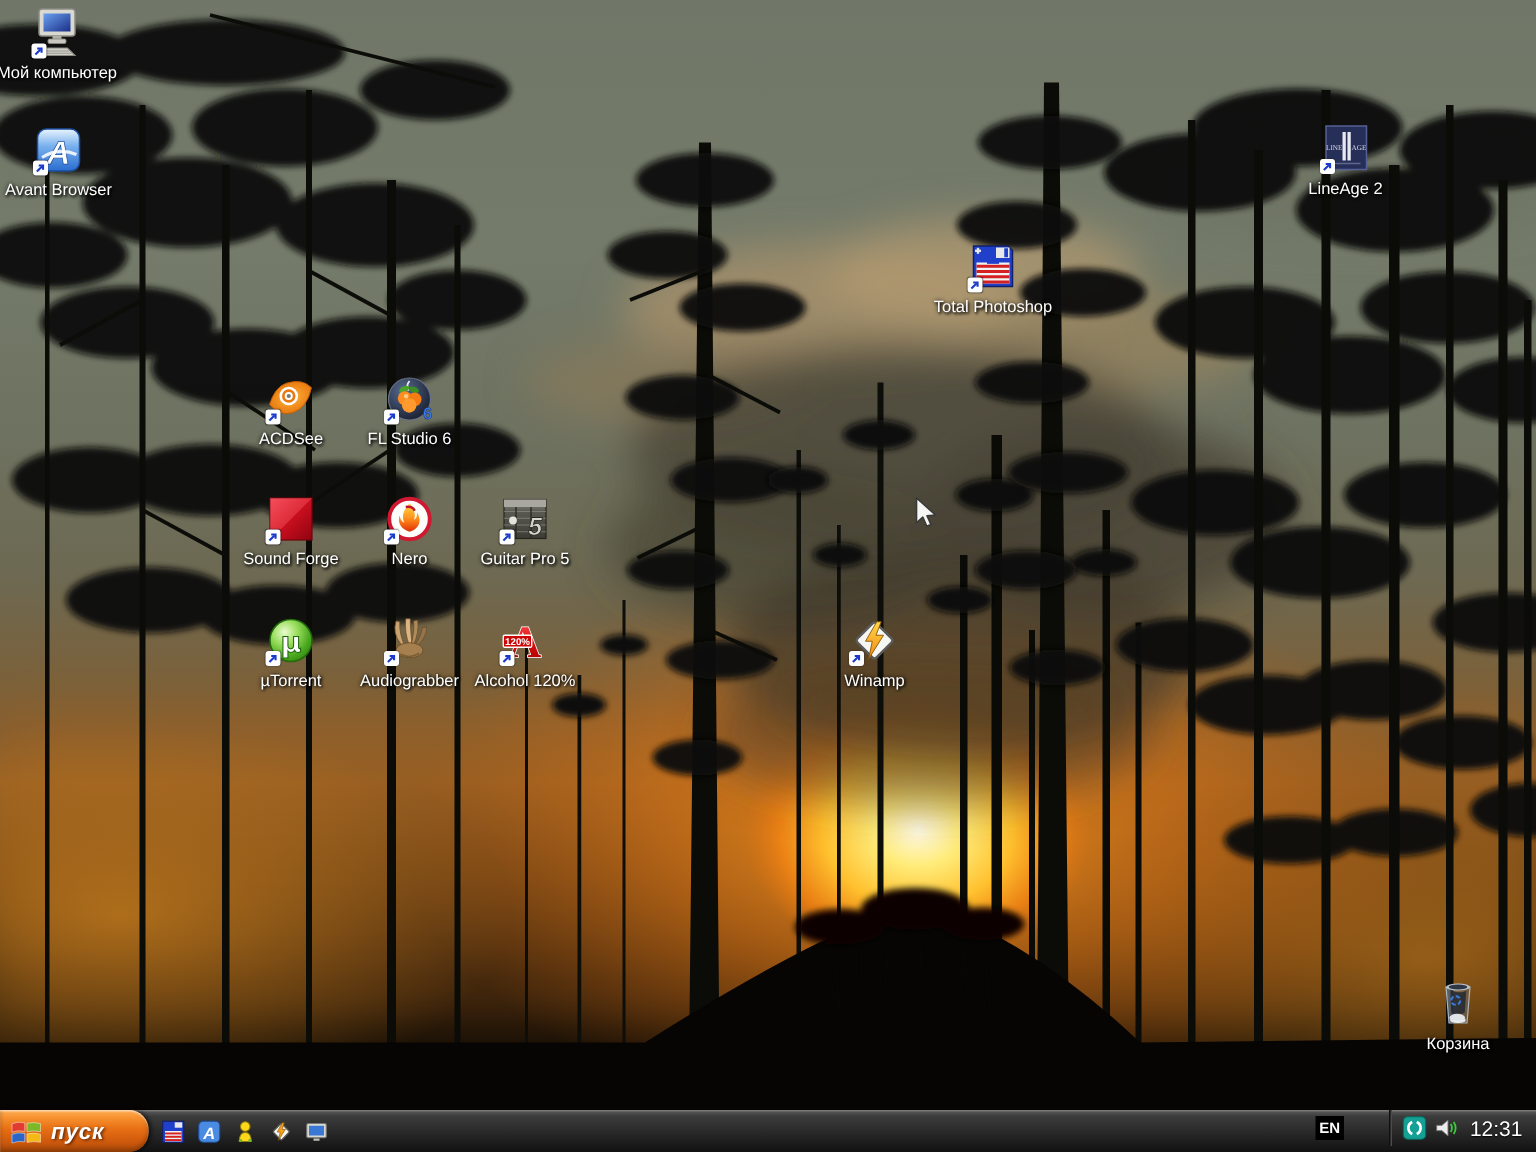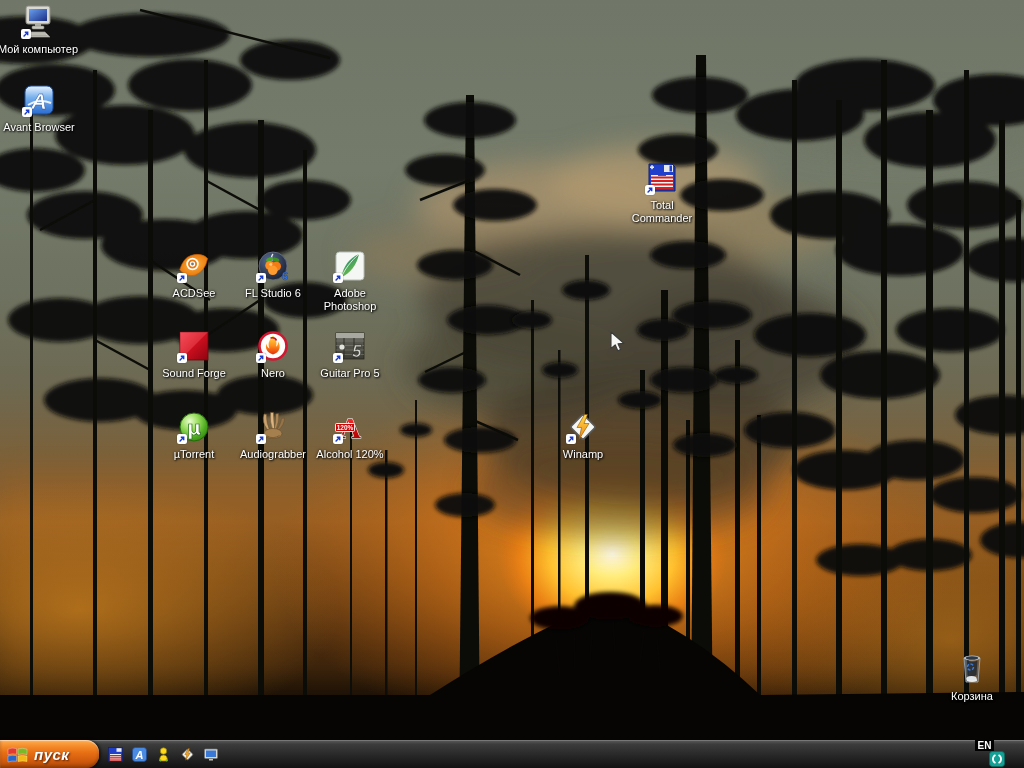--- a/index.html
+++ b/index.html
@@ -22,21 +22,21 @@
      box-shadow:inset 0 1px 0 rgba(255,255,255,.18);margin-top:25px;}
   .start-btn{position:absolute;left:0;top:0;width:99px;height:28px;border-radius:0 13px 13px 0;
      background:linear-gradient(180deg,#ffae54 0%,#f68f2e 20%,#e76f14 45%,#cf5a0d 75%,#ab4a0a 100%);
      display:flex;align-items:center;padding-left:7px;box-sizing:border-box;cursor:pointer;
      box-shadow:inset 0 1px 1px rgba(255,255,255,.55),inset 0 -2px 3px rgba(110,45,0,.55),2px 0 3px rgba(0,0,0,.55);}
   .start-label{font-size:15px;font-weight:bold;font-style:italic;color:#fff;margin-left:6px;
      letter-spacing:.5px;text-shadow:1px 1px 2px rgba(60,20,0,.85);}
   .quick{position:absolute;left:107px;top:0;height:28px;display:flex;align-items:center;gap:7px;}
   .ql{width:17px;height:17px;cursor:pointer;}
   .ql svg{width:17px;height:17px;display:block;}
-  .tray{position:absolute;right:0;top:0;height:24px;display:flex;align-items:center;flex-direction:column;}
+  .tray{position:absolute;right:0;top:0;height:24px;display:flex;align-items:center;}
   .lang{width:19px;height:16px;background:#000;color:#fff;font-size:10px;font-weight:bold;
      display:flex;align-items:center;justify-content:center;margin-right:30px;cursor:pointer;}
   .tray-div{width:2px;height:24px;background:linear-gradient(90deg,#000,#5a5a5a);margin-right:7px;}
   .tray-ico{width:16px;height:16px;margin-right:5px;cursor:pointer;}
   .tray-ico svg{width:16px;height:16px;display:block;}
   .clock{font-size:14px;color:#fff;margin:0 9px 0 3px;text-shadow:0 1px 1px #000;}
   .cursor{position:absolute;left:606px;top:330px;width:24px;height:24px;pointer-events:none;}
 </style>
 </head>
 <body>
@@ -286,20 +286,39 @@
       <span class="sc">
         <svg viewBox="0 0 10 10">
             <path d="M2.6 7.4 L6 4" stroke="#1a3acc" stroke-width="1.4"></path>
         <path d="M3.8 3.3 H6.7 V6.2" stroke="#1a3acc" stroke-width="1.4" fill="none"></path>
           </svg>
         </span>
     </div>
     <div class="label">Avant Browser</div>
   </div>
 
+  <div class="desk-icon" style="left:855px;top:81px">
+    <div class="ico">
+      <svg viewBox="0 0 36 36">
+        <rect x="5" y="3" width="27" height="29" fill="#252f58" stroke="#566094"></rect>
+        <rect x="16" y="7" width="2.2" height="19" fill="#e8e8f0"></rect>
+        <rect x="19.3" y="7" width="2.2" height="19" fill="#e8e8f0"></rect>
+        <text x="10.5" y="19" font-size="4.8" fill="#d8d8e4" text-anchor="middle" font-family="'Liberation Serif',serif">LINE</text>
+        <text x="27" y="19" font-size="4.8" fill="#d8d8e4" text-anchor="middle" font-family="'Liberation Serif',serif">AGE</text>
+        <rect x="9" y="27.5" width="19" height="1" fill="#9aa0c0" opacity="0.5"></rect>
+      </svg>
+      <span class="sc">
+        <svg viewBox="0 0 10 10">
+            <path d="M2.6 7.4 L6 4" stroke="#1a3acc" stroke-width="1.4"></path>
+        <path d="M3.8 3.3 H6.7 V6.2" stroke="#1a3acc" stroke-width="1.4" fill="none"></path>
+          </svg>
+        </span>
+    </div>
+    <div class="label">LineAge 2</div>
+  </div>
 
   <div class="desk-icon" style="left:620px;top:160px">
     <div class="ico">
       <svg viewBox="0 0 36 36">
         <path d="M5 4 H28 L31 7 V31 H5 Z" fill="#2040cc" stroke="#101f66"></path>
         <rect x="20" y="5" width="9" height="7" fill="#e8e8e8"></rect>
         <rect x="25.5" y="5.5" width="2.5" height="6" fill="#2040cc"></rect>
         <rect x="7.2" y="5.2" width="1.6" height="4" fill="#e8e8e8"></rect>
         <rect x="6" y="6.4" width="4" height="1.6" fill="#e8e8e8"></rect>
         <rect x="7" y="15" width="22" height="14" fill="#f2f2f2"></rect>
@@ -309,21 +328,21 @@
         <rect x="7" y="27" width="22" height="2" fill="#d42020"></rect>
         <rect x="14" y="12.5" width="8" height="3.4" fill="#2040cc"></rect>
       </svg>
       <span class="sc">
         <svg viewBox="0 0 10 10">
             <path d="M2.6 7.4 L6 4" stroke="#1a3acc" stroke-width="1.4"></path>
         <path d="M3.8 3.3 H6.7 V6.2" stroke="#1a3acc" stroke-width="1.4" fill="none"></path>
           </svg>
         </span>
     </div>
-    <div class="label">Total Commander</div>
+    <div class="label">Total Photoshop</div>
   </div>
 
   <div class="desk-icon" style="left:152px;top:248px">
     <div class="ico">
       <svg viewBox="0 0 36 36">
         <defs>
             <radialGradient id="acdg">
               <stop offset="0" stop-color="#ffb43c"></stop>
           <stop offset="1" stop-color="#e87a10"></stop>
             </radialGradient>
@@ -367,42 +386,20 @@
       <span class="sc">
         <svg viewBox="0 0 10 10">
             <path d="M2.6 7.4 L6 4" stroke="#1a3acc" stroke-width="1.4"></path>
         <path d="M3.8 3.3 H6.7 V6.2" stroke="#1a3acc" stroke-width="1.4" fill="none"></path>
           </svg>
         </span>
     </div>
     <div class="label">FL Studio 6</div>
   </div>
 
-  <div class="desk-icon" style="left:308px;top:248px">
-    <div class="ico">
-      <svg viewBox="0 0 36 36">
-        <defs>
-            <linearGradient id="fthg" x1="0" y1="0" x2="0.6" y2="1">
-          <stop offset="0" stop-color="#0d7b85"></stop>
-              <stop offset="1" stop-color="#7cc63e"></stop>
-            </linearGradient>
-          </defs>
-        <rect x="4" y="4" width="28" height="28" rx="3.5" fill="#f5f7f4" stroke="#b5bcb5"></rect>
-        <path d="M27 6 C17 10 11 19 9.5 29 C18 26 25 16 27 6 Z" fill="url(#fthg)"></path>
-        <path d="M27 6 C19 13 13 21 9.5 29" stroke="#e8f4e0" stroke-width="0.9" fill="none"></path>
-      </svg>
-      <span class="sc">
-        <svg viewBox="0 0 10 10">
-            <path d="M2.6 7.4 L6 4" stroke="#1a3acc" stroke-width="1.4"></path>
-        <path d="M3.8 3.3 H6.7 V6.2" stroke="#1a3acc" stroke-width="1.4" fill="none"></path>
-          </svg>
-        </span>
-    </div>
-    <div class="label">Adobe Photoshop</div>
-  </div>
 
   <div class="desk-icon" style="left:152px;top:328px">
     <div class="ico">
       <svg viewBox="0 0 36 36">
         <defs>
             <linearGradient id="sfg" x1="0" y1="0" x2="1" y2="1">
           <stop offset="0" stop-color="#f04050"></stop>
               <stop offset="0.45" stop-color="#d01020"></stop>
           <stop offset="1" stop-color="#8e0410"></stop>
             </linearGradient>

